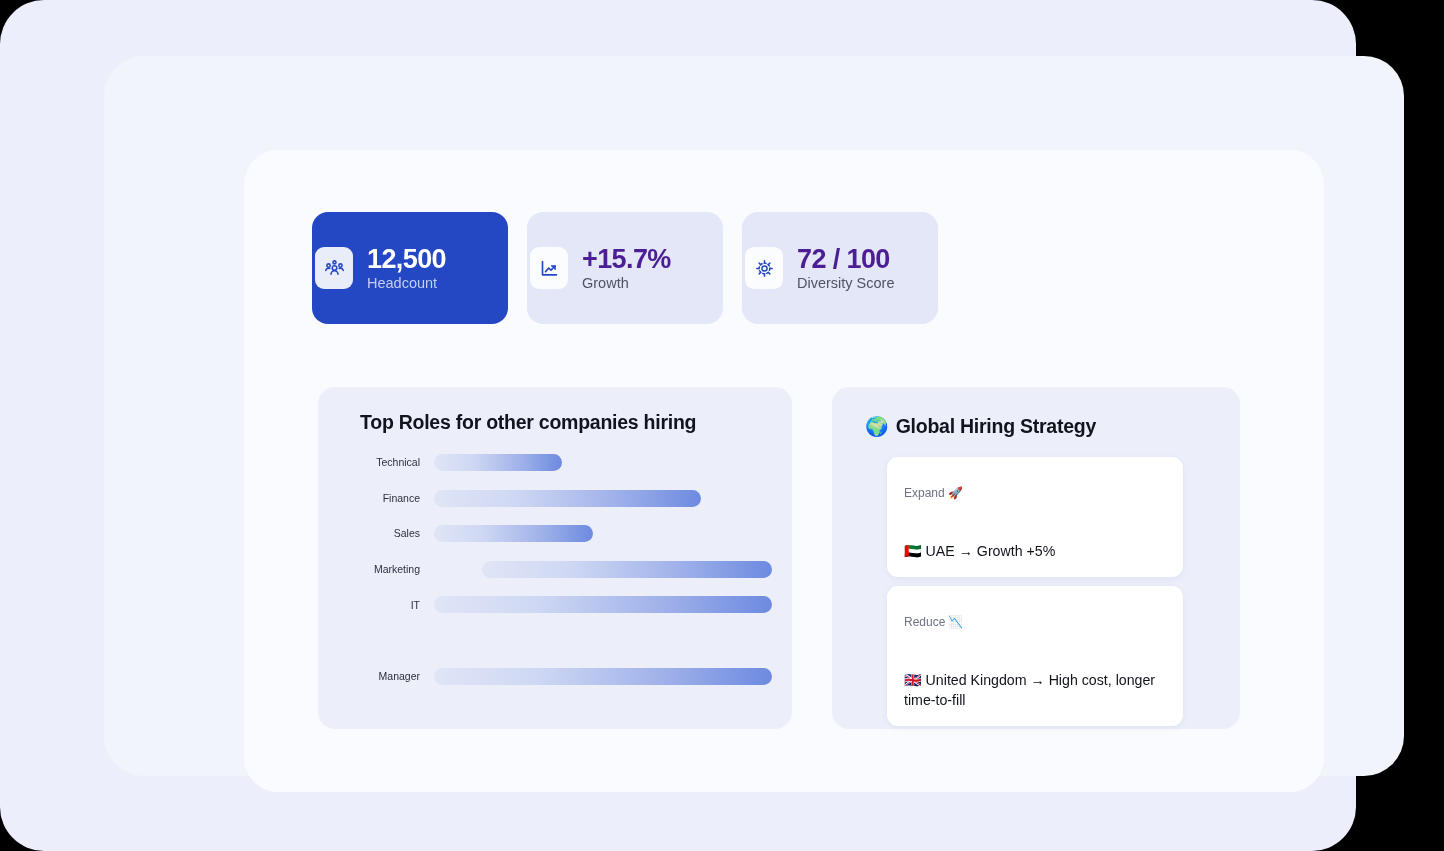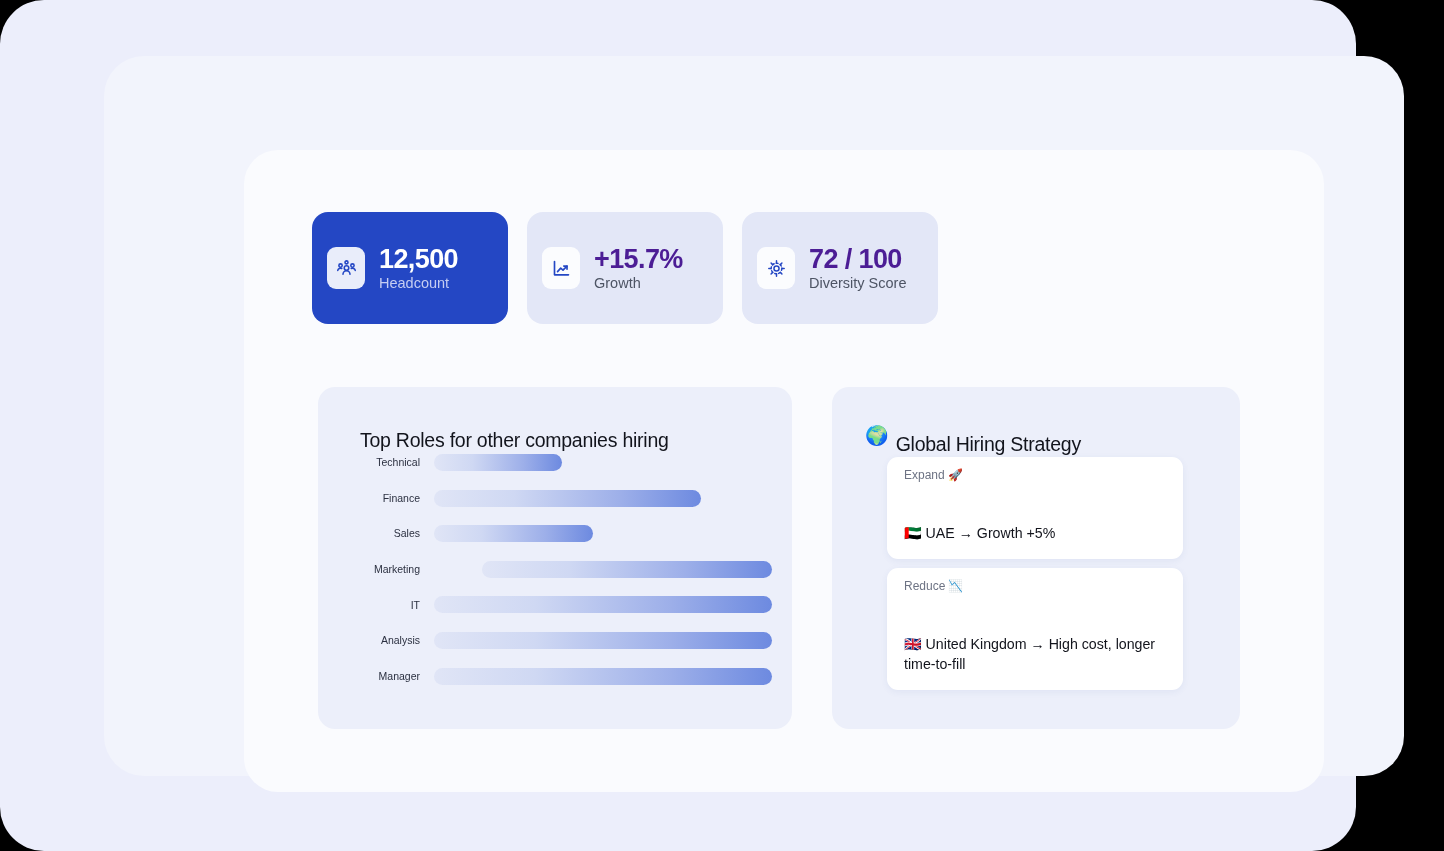--- a/index.html
+++ b/index.html
@@ -28,21 +28,21 @@
   #stats-row{
     position:absolute; left:68px; top:62px;
     width:944px; height:112px;
     display:flex; gap:19px;
   }
   .stat-card{
     width:196px; height:112px;
     border-radius:16px;
     background:#e3e7f7;
     display:flex; align-items:center;
-    padding-left:15px; gap:14px;
+    padding-left:3px; gap:14px;
   }
   .stat-card.active{ background:#2447c4; }
 
   .stat-icon{
     width:38px; height:42px;
     border-radius:9px;
     background:#fbfcfe;
     display:flex; align-items:center; justify-content:center;
     flex:0 0 auto;
   }
@@ -66,23 +66,22 @@
     width:474px; height:342px;
     background:#eceffa; border-radius:17px;
   }
   #panel-strategy{
     position:absolute; left:588px; top:237px;
     width:408px; height:342px;
     background:#eceffa; border-radius:17px;
   }
 
   .panel-title{
-    font-size:19.5px; font-weight:400; color:#12141c;
+    font-size:19.5px; font-weight:700; color:#12141c;
     letter-spacing:-0.25px;
-    margin-top:18px;
   }
   #roles-title{ position:absolute; left:42px; top:24px; }
   #strategy-title{
     position:absolute; left:33px; top:28px;
     display:flex; align-items:center; gap:7px;
   }
   #globe-emoji{ font-size:19px; line-height:1; }
 
   
   #bar-chart{
@@ -106,21 +105,21 @@
   }
 
   
   #strategy-cards{
     position:absolute; left:55px; top:70px;
     width:296px;
     display:flex; flex-direction:column; gap:9px;
   }
   .strategy-card{
     background:#ffffff; border-radius:11px;
-    padding:11px 17px 15px 17px;
+    padding:29px 17px 15px 17px;
     box-shadow:0 2px 7px rgba(60,80,160,.07);
   }
   .strategy-kicker{
     font-size:12px; color:#6d7384; line-height:1.2;
     margin-bottom:9px; white-space:nowrap;
   }
   .strategy-body{
     font-size:14.2px; color:#12141c; line-height:1.43;margin-top:41px;
   }
 </style>
@@ -208,26 +207,20 @@
               <span class="bar-track">
                 <span class="bar-fill" style="display: block; width: 100%;"></span>
               </span>
             </div>
             <div class="bar-row" style="top: 142.4px;">
               <span class="bar-label">IT</span>
               <span class="bar-track">
                 <span class="bar-fill" style="display: block; width: 100%;"></span>
               </span>
             </div>
-            <div class="bar-row" style="top: 178px;">
-              <span class="bar-label">Analysis</span>
-              <span class="bar-track">
-                <span class="bar-fill" style="display: block; width: 100%;"></span>
-              </span>
-            </div>
             <div class="bar-row" style="top: 213.6px;">
               <span class="bar-label">Manager</span>
               <span class="bar-track">
                 <span class="bar-fill" style="display: block; width: 100%;"></span>
               </span>
             </div>
           </div>
       </div>
 
       <div id="panel-strategy">

